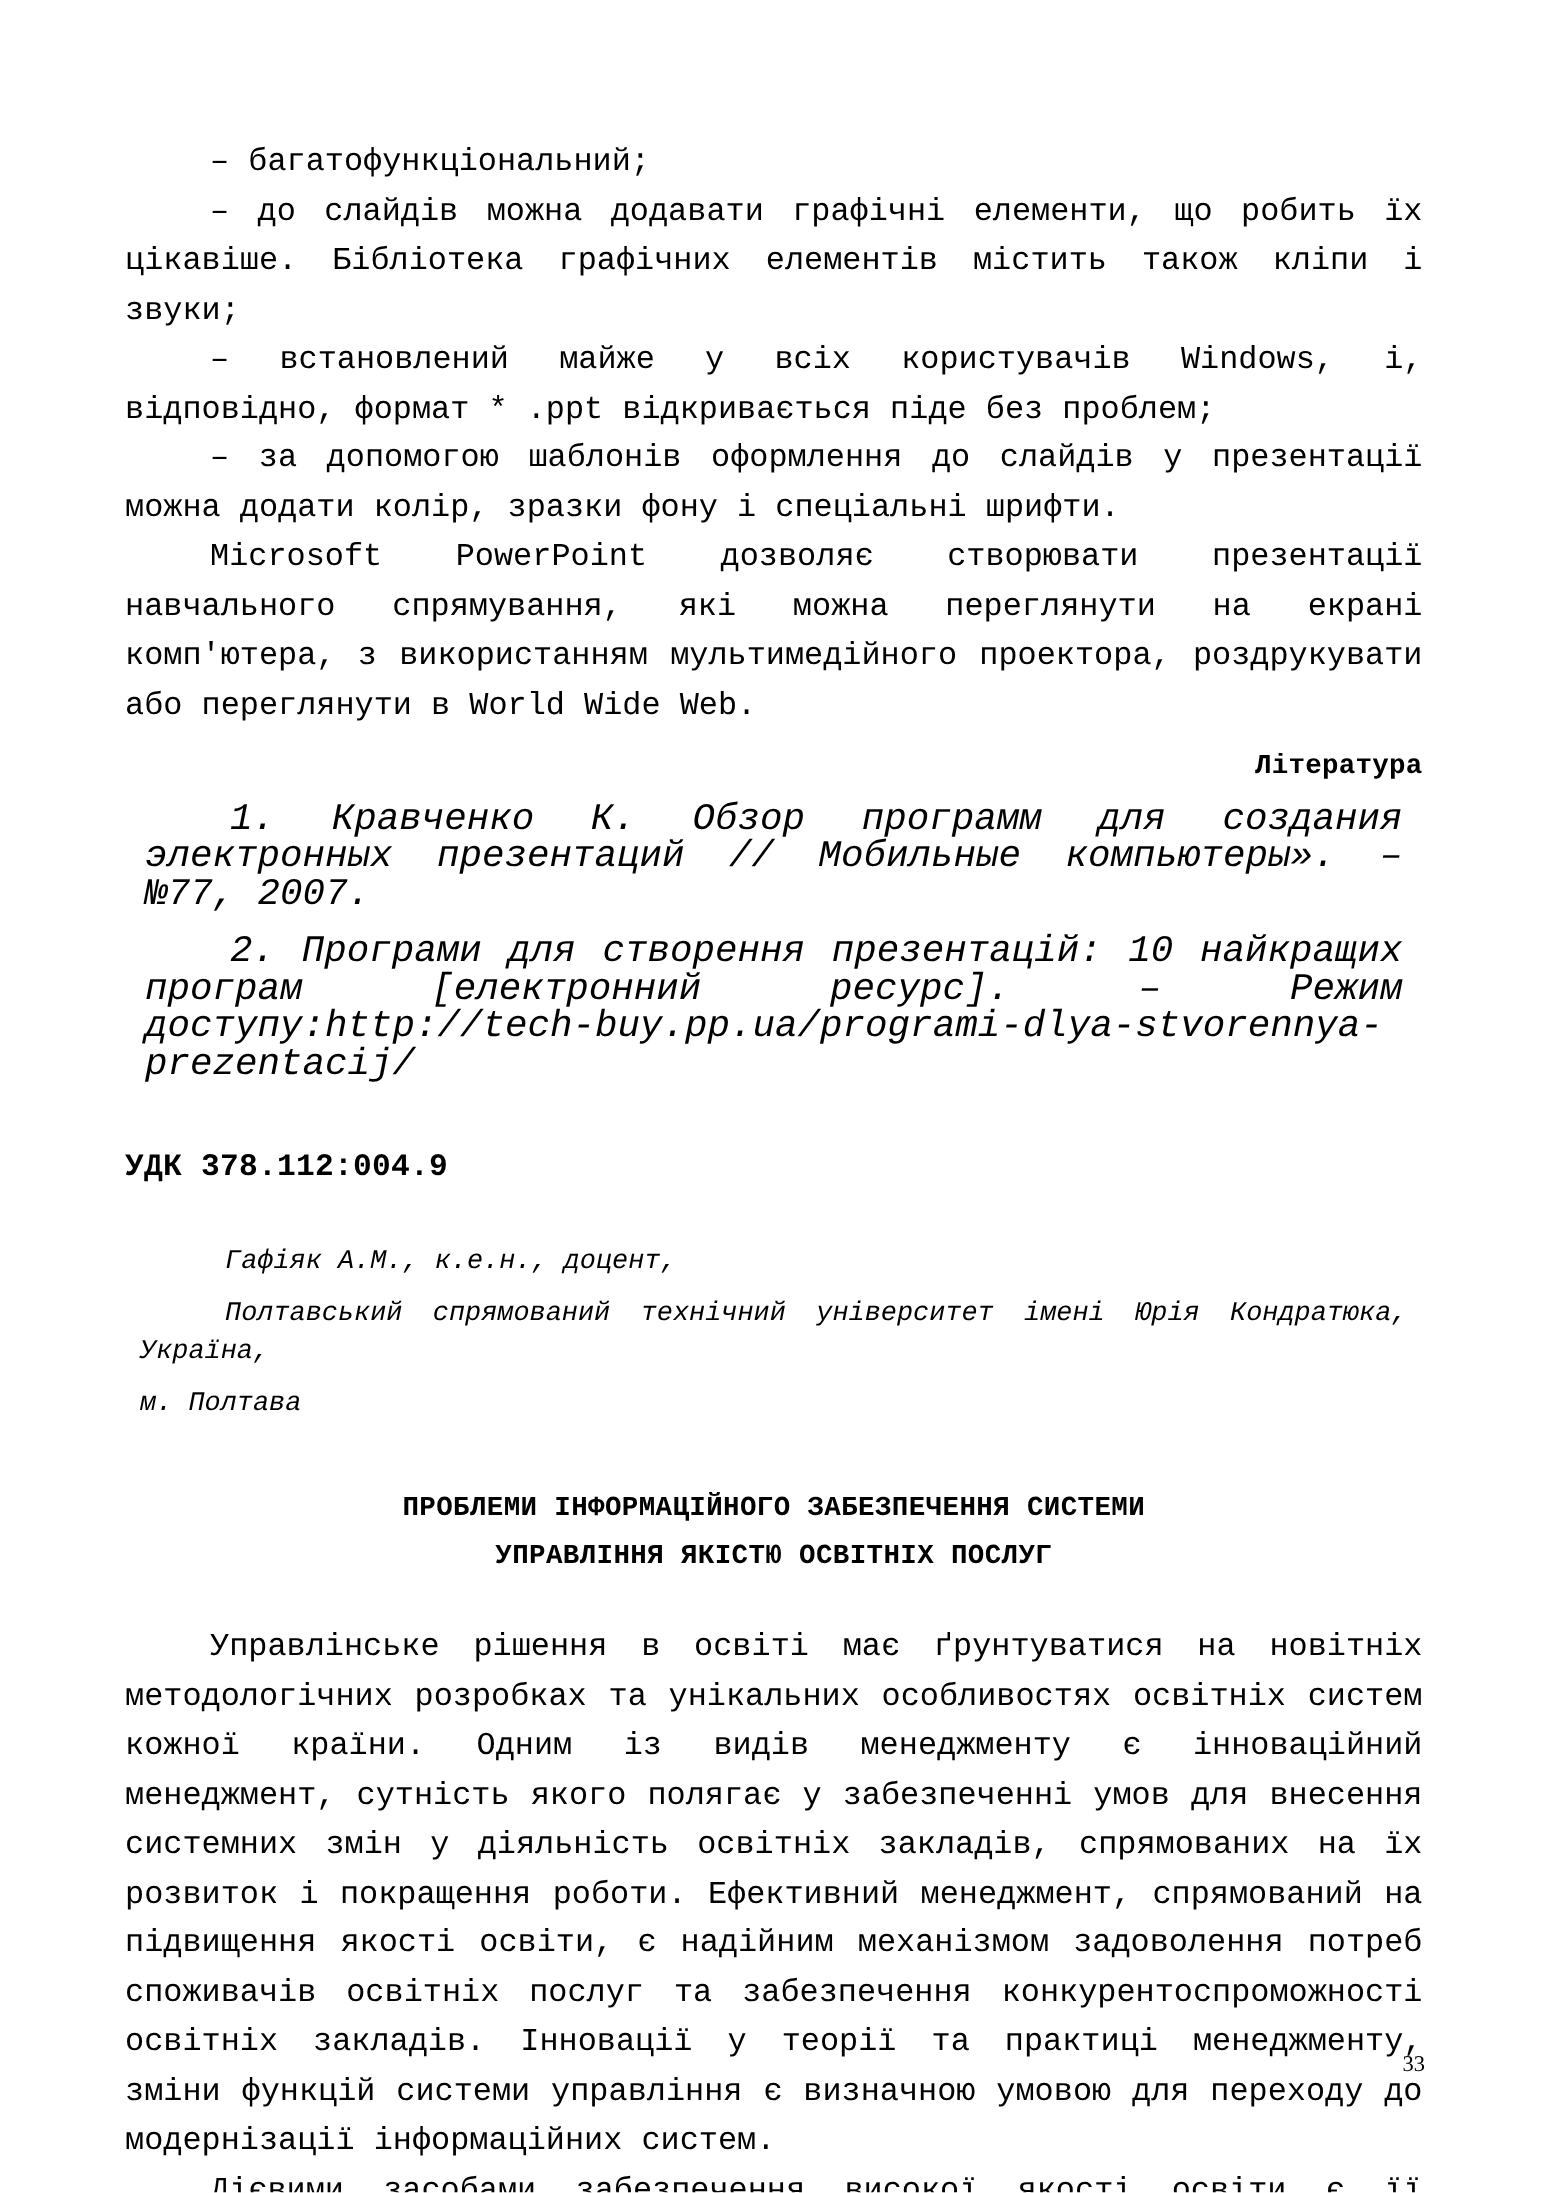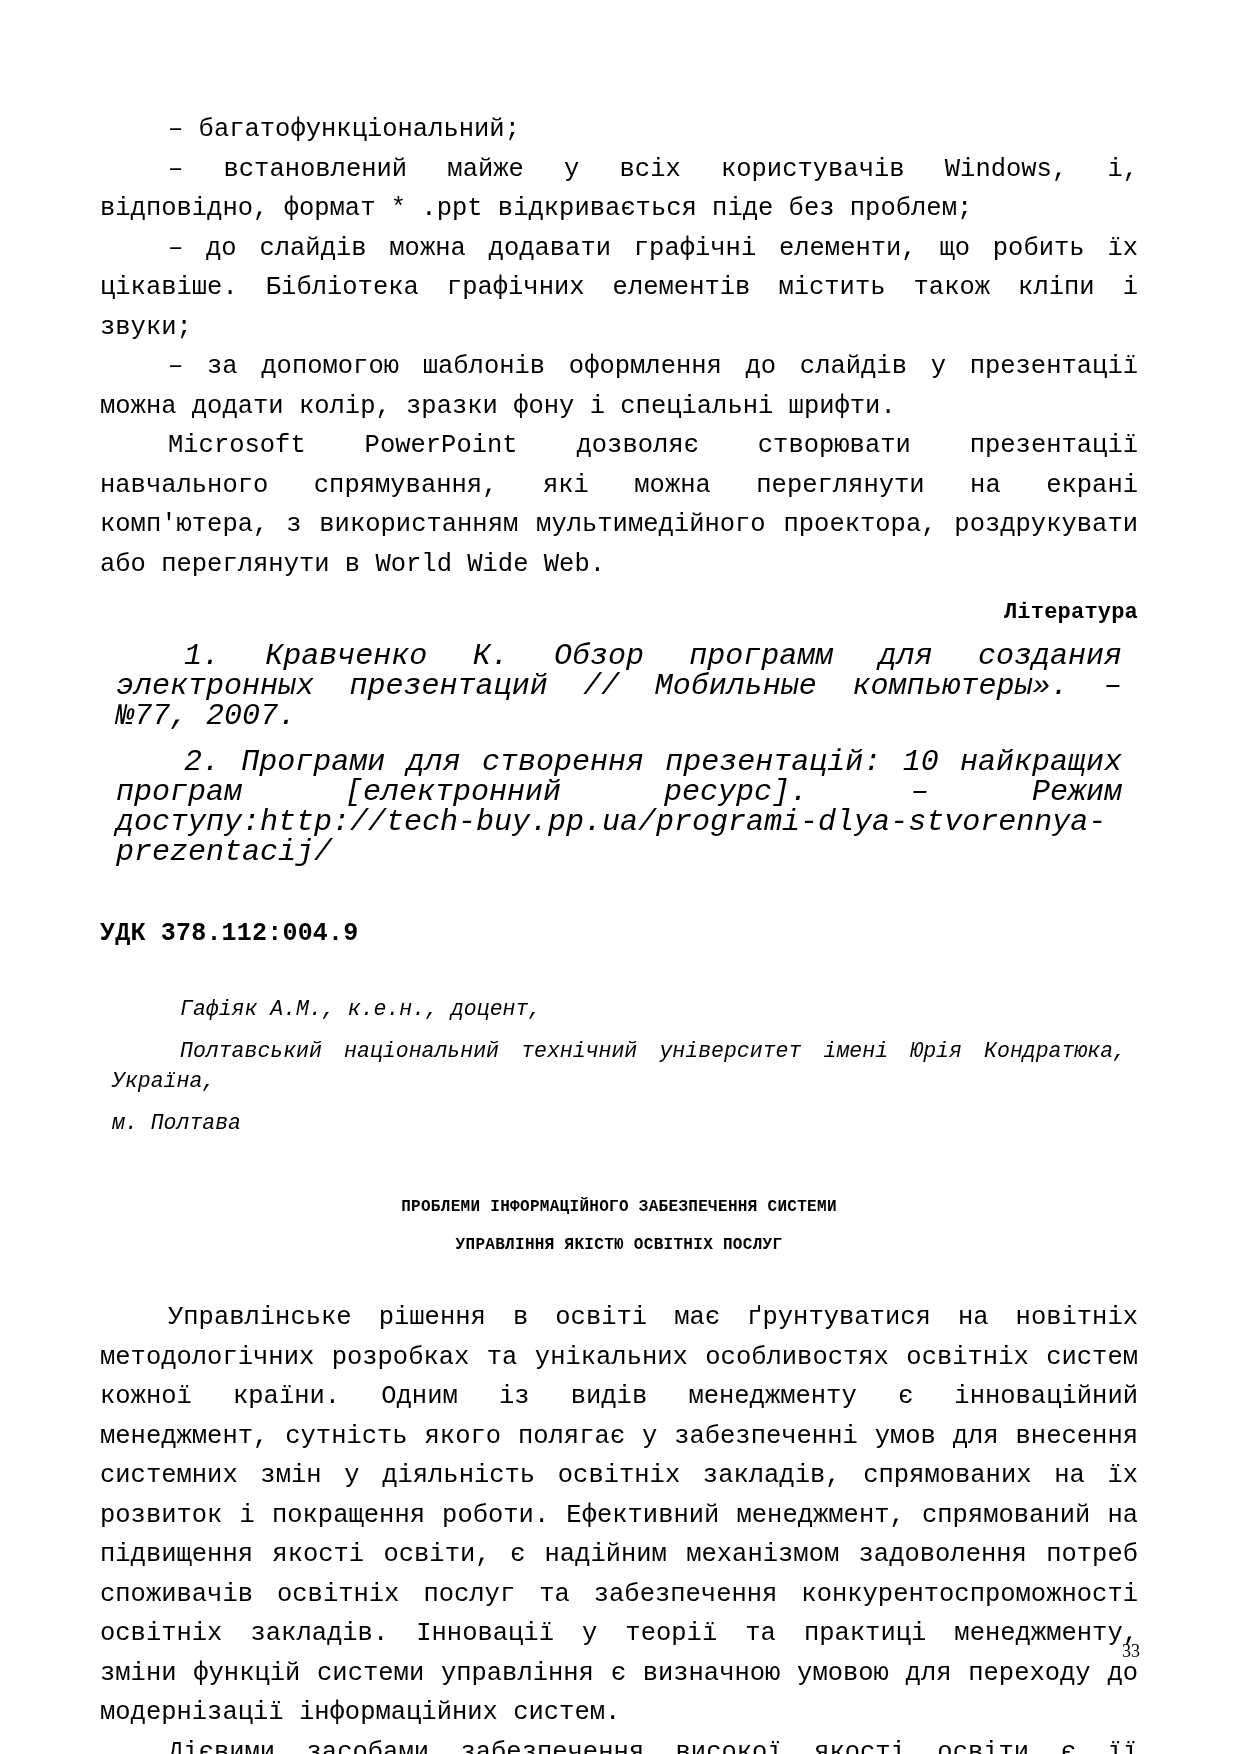--- a/index.html
+++ b/index.html
@@ -94,21 +94,21 @@
     font-style: italic;
   }
   .author-line-cont {
     text-indent: 0;
     font-style: italic;
   }
 
   
   .article-title {
     margin-top: 50px;
-    font-size: 16px;
+    font-size: 22px;
     line-height: 38px;
     font-weight: bold;
     text-align: center;
     letter-spacing: 0.3px;
   }
   .article-title .tline { display: block; }
 
   .after-title {
     margin-top: 34px;
   }
@@ -124,39 +124,39 @@
 </style>
 </head>
 <body>
 
 <div class="page">
 
   <div class="content">
 
     <p class="dash-par">– багатофункціональний;</p>
 
+    <p class="dash-par">– до слайдів можна додавати графічні елементи, що робить їх цікавіше. Бібліотека графічних елементів містить також кліпи і звуки;</p>
+
     <p class="dash-par">– встановлений майже у всіх користувачів Windows, і, відповідно, формат * .ppt відкривається піде без проблем;</p>
-
-    <p class="dash-par">– до слайдів можна додавати графічні елементи, що робить їх цікавіше. Бібліотека графічних елементів містить також кліпи і звуки;</p>
 
     <p class="dash-par">– за допомогою шаблонів оформлення до слайдів у презентації можна додати колір, зразки фону і спеціальні шрифти.</p>
 
     <p class="body-par">Microsoft PowerPoint дозволяє створювати презентації навчального спрямування, які можна переглянути на екрані комп'ютера, з використанням мультимедійного проектора, роздрукувати або переглянути в World Wide Web.</p>
 
     <div class="lit-heading">Література</div>
 
     <p class="ref-par">1. Кравченко К. Обзор программ для создания электронных презентаций // Мобильные компьютеры». – №77, 2007.</p>
 
     <p class="ref-par">2. Програми для створення презентацій: 10 найкращих програм [електронний ресурс]. – Режим доступу:http://tech-buy.pp.ua/programi-dlya-stvorennya-prezentacij/</p>
 
     <div class="udc">УДК 378.112:004.9</div>
 
     <div class="author-block">
       <p class="author-line">Гафіяк А.М., к.е.н., доцент,</p>
-      <p class="author-line">Полтавський національний технічний університет імені Юрія Кондратюка, Україна,</p>
+      <p class="author-line">Полтавський спрямований технічний університет імені Юрія Кондратюка, Україна,</p>
       <p class="author-line-cont">м. Полтава</p>
     </div>
 
     <div class="article-title">
       <span class="tline">ПРОБЛЕМИ ІНФОРМАЦІЙНОГО ЗАБЕЗПЕЧЕННЯ СИСТЕМИ</span>
       <span class="tline">УПРАВЛІННЯ ЯКІСТЮ ОСВІТНІХ ПОСЛУГ</span>
     </div>
 
     <div class="after-title">
       <p class="body-par">Управлінське рішення в освіті має ґрунтуватися на новітніх методологічних розробках та унікальних особливостях освітніх систем кожної країни. Одним із видів менеджменту є інноваційний менеджмент, сутність якого полягає у забезпеченні умов для внесення системних змін у діяльність освітніх закладів, спрямованих на їх розвиток і покращення роботи. Ефективний менеджмент, спрямований на підвищення якості освіти, є надійним механізмом задоволення потреб споживачів освітніх послуг та забезпечення конкурентоспроможності освітніх закладів. Інновації у теорії та практиці менеджменту, зміни функцій системи управління є визначною умовою для переходу до модернізації інформаційних систем.</p>

